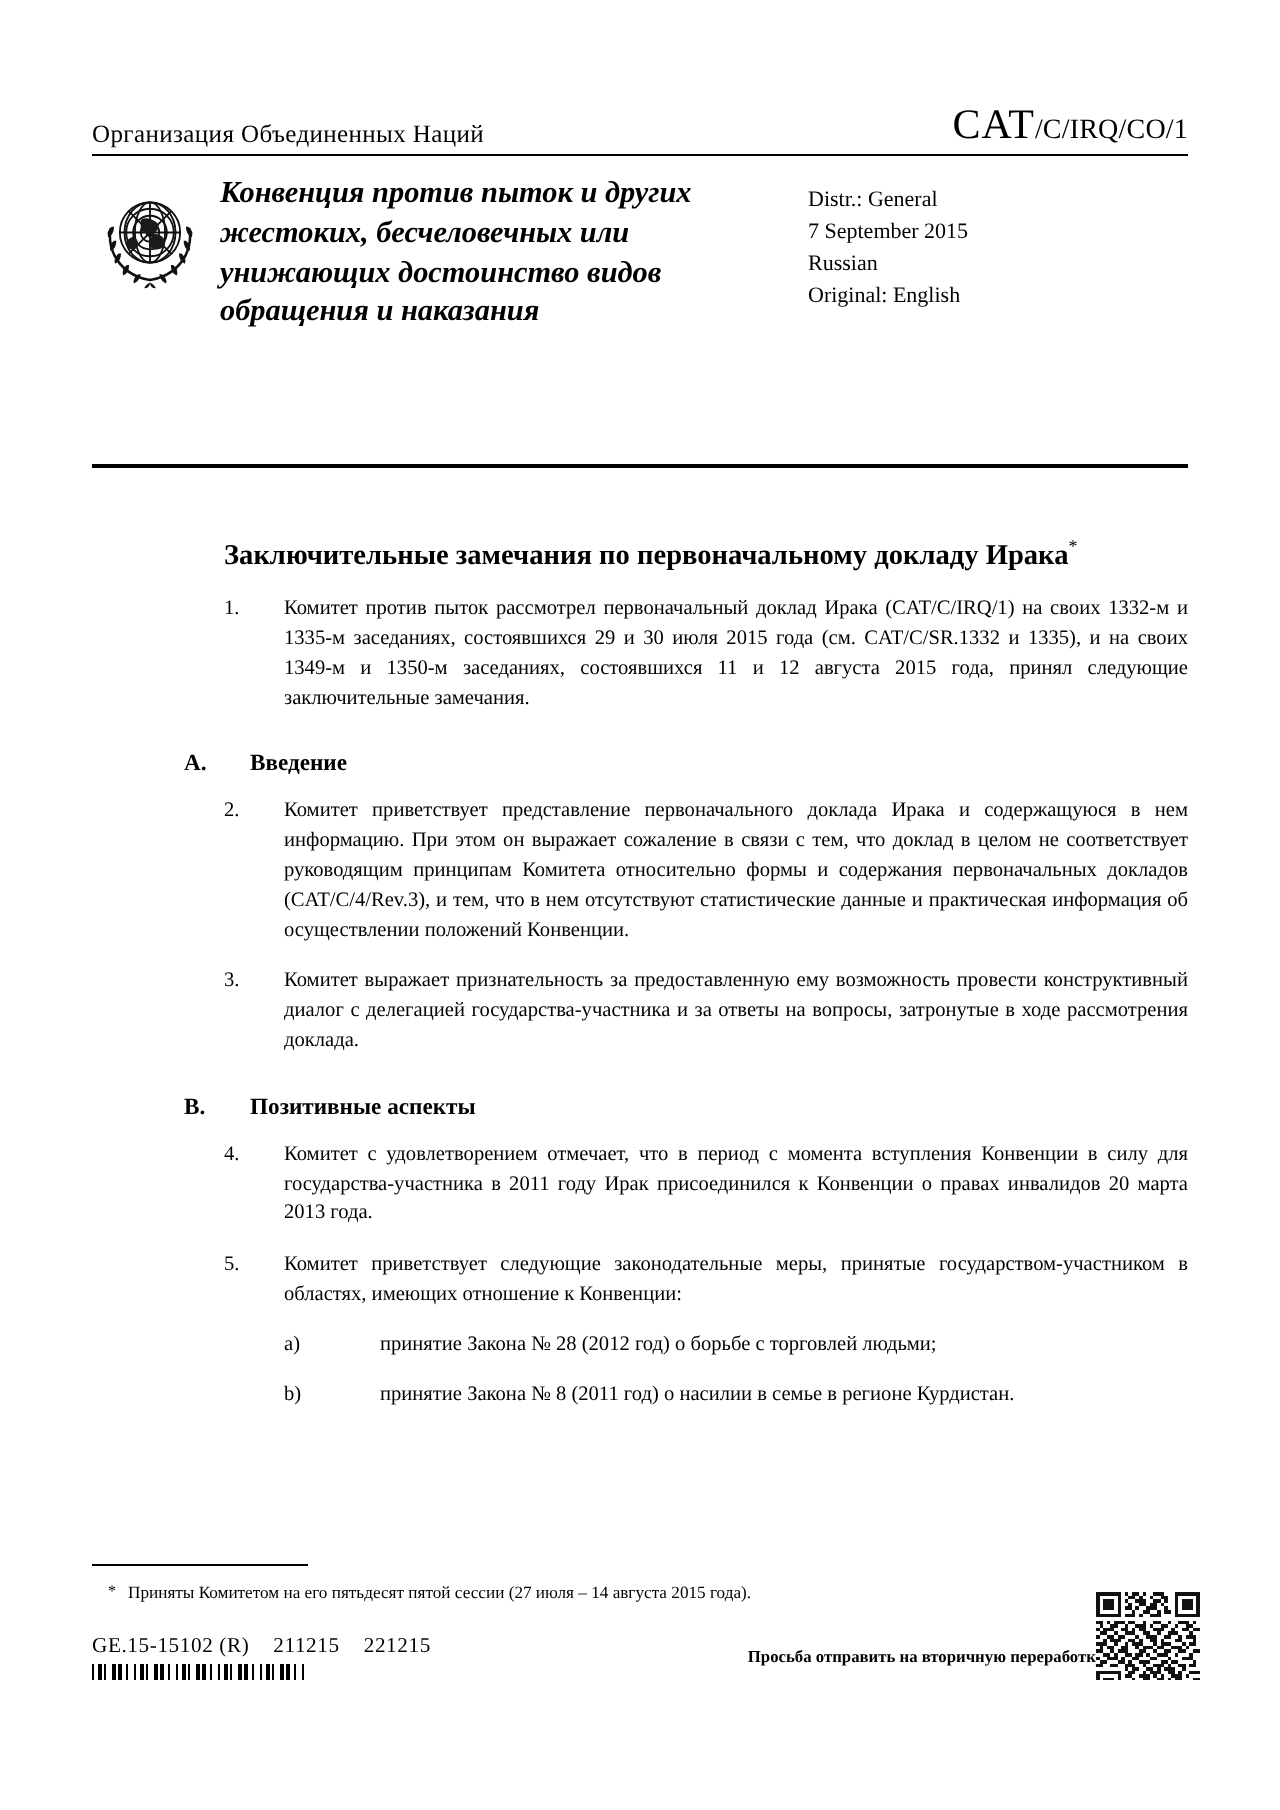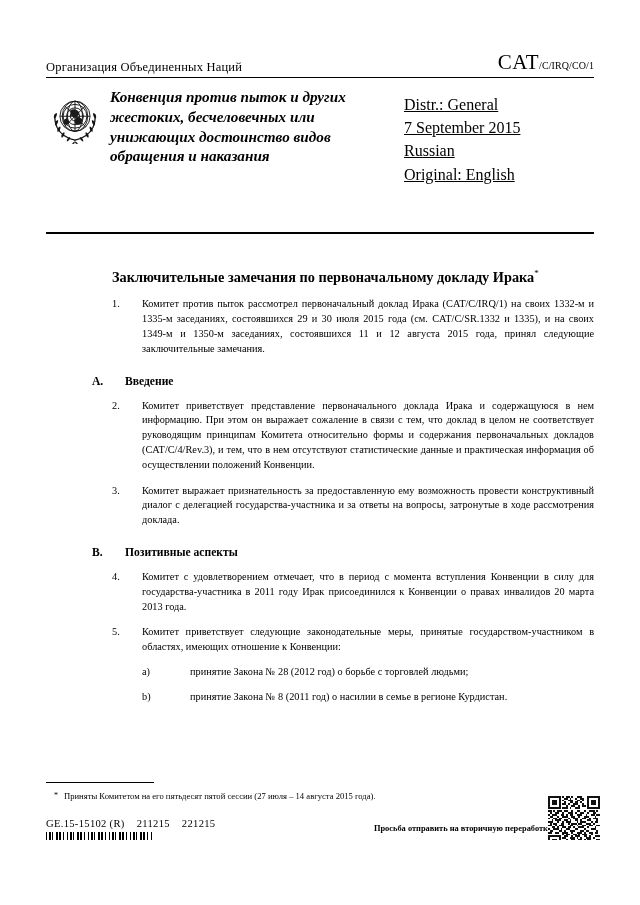--- a/index.html
+++ b/index.html
@@ -43,21 +43,21 @@
     white-space: nowrap;
     display: flex;
     align-items: baseline;
     justify-content: flex-start;
   }
   .symbol-main {
     font-size: 21px;
     letter-spacing: 0.5px;
   }
   .symbol-sub {
-    font-size: 10px;
+    font-size: 14px;
     letter-spacing: 0.1px;
   }
   .rule-thin {
     border-top: 1px solid #000;
     height: 0;
     width: 100%;
   }
 
   .masthead-body {
     display: flex;
@@ -81,23 +81,22 @@
     font-size: 15.2px;
     line-height: 1.30;
     padding-left: 2px;
     max-width: 300px;
     font-style: italic;
   }
   .distr {
     flex: 0 0 190px;
     padding-left: 12px;
     padding-top: 6px;
-    font-size: 16px;
+    font-size: 11px;
     line-height: 1.45;
-    text-decoration: underline;
   }
   .distr div { white-space: nowrap; }
 
   .rule-thick {
     position: absolute;
     left: 46px;
     top: 232px;
     width: 548px;
     border-top: 2px solid #000;
     height: 0;

